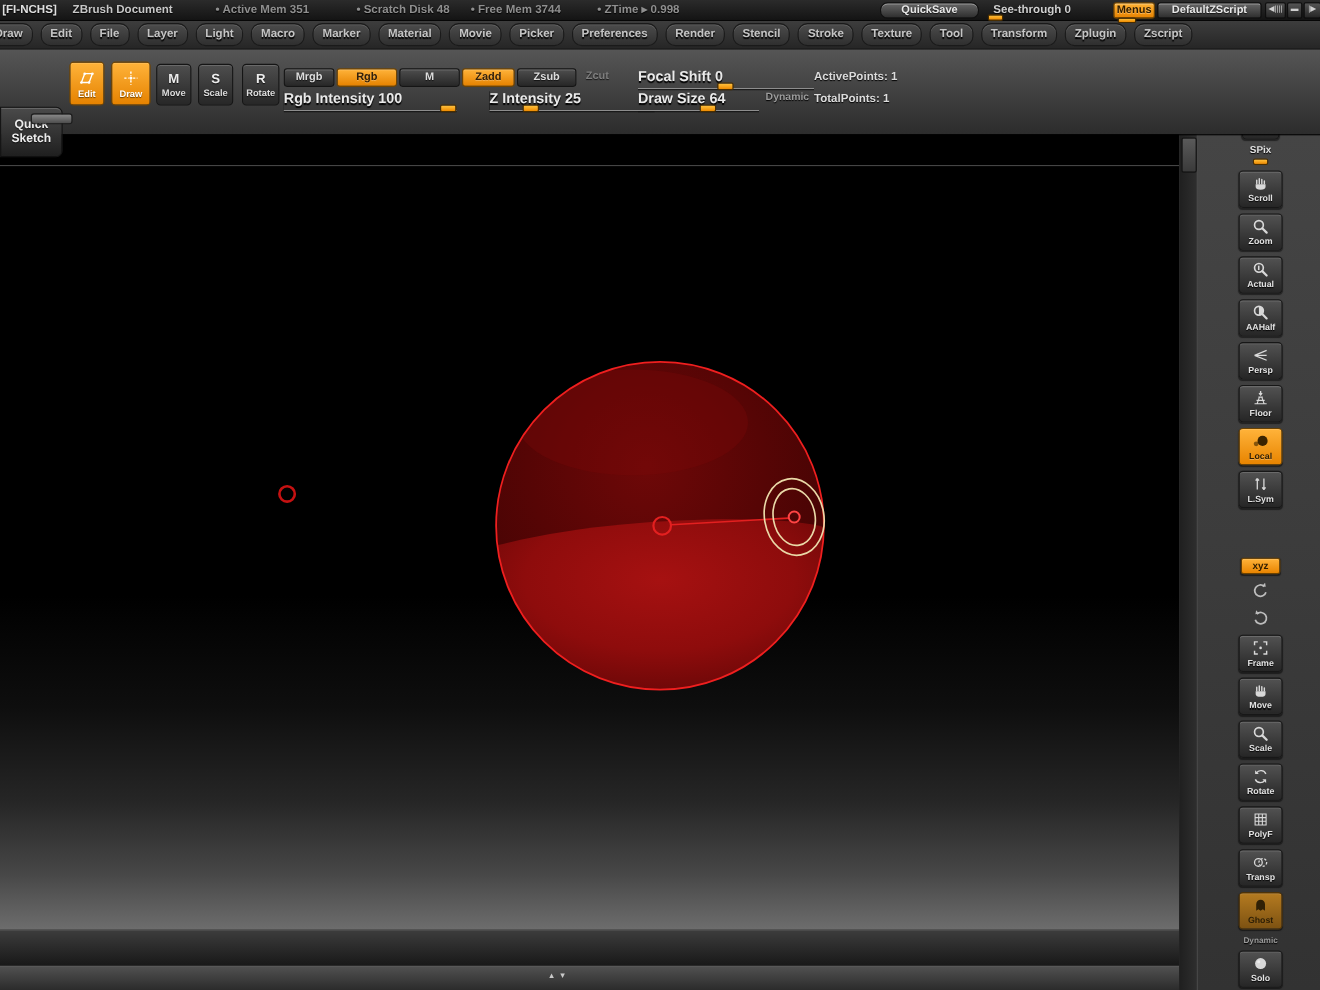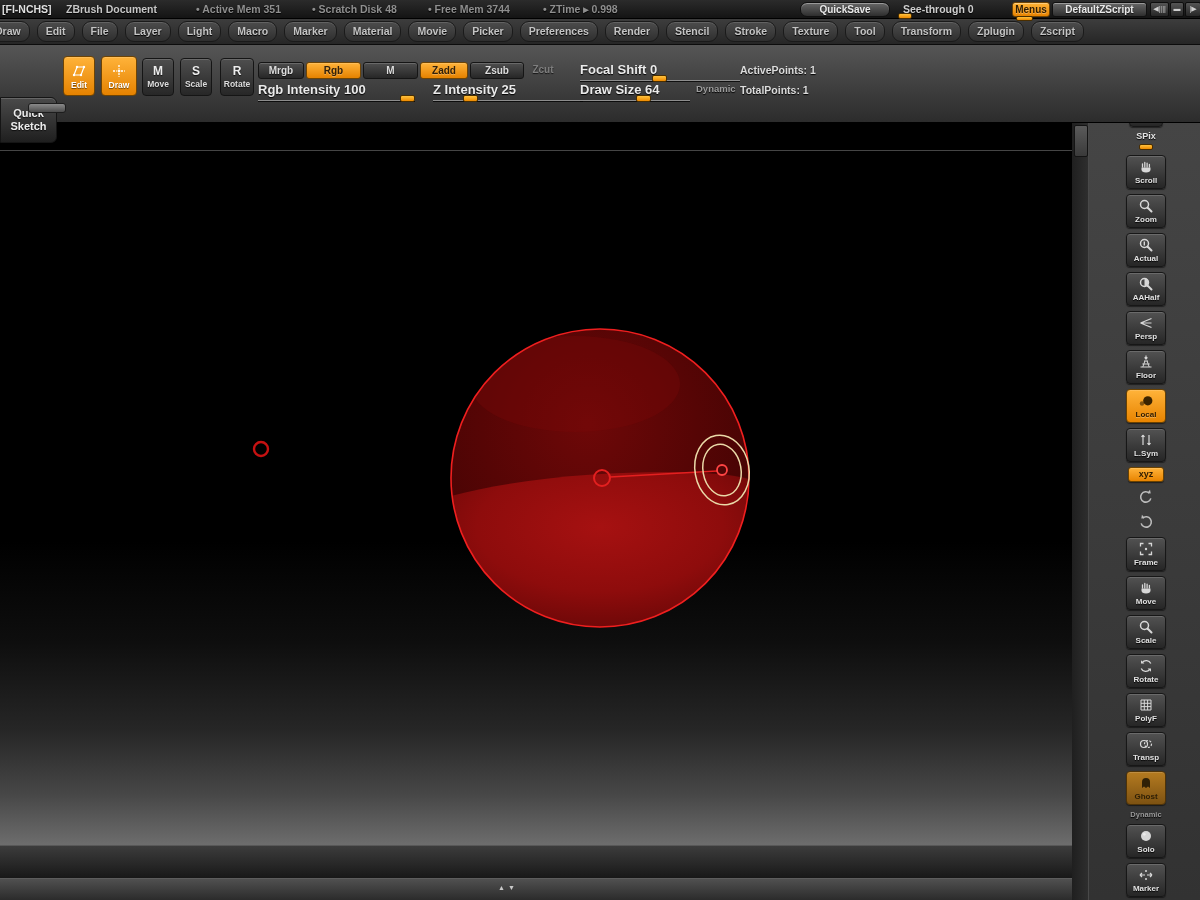--- a/index.html
+++ b/index.html
@@ -87,21 +87,21 @@
   .tlab{font-size:8px;font-weight:bold;color:#e2e2e2;text-shadow:0 1px 1px #000;line-height:9px;}
   .state-bpr{width:34px;min-height:24px;}
   .state-bpr .tlab{font-size:9px;}
   .state-selected{background:linear-gradient(#ffb33a,#e88400);border-color:#6b4200;}
   .state-selected .tlab{color:#2e1c00;text-shadow:0 1px 0 rgba(255,255,255,.3);}
   .state-selected .ic{color:#3a2300;}
   .state-ghost-selected{background:linear-gradient(#b57b20,#7d5212);border-color:#4f3307;}
   .state-ghost-selected .tlab{color:#2f2006;text-shadow:none;}
   .state-ghost-selected .ic{color:#2f2006;}
   .state-orange-pill{width:36px;padding:2px 0;background:linear-gradient(#ffb33a,#e88400);
-      border:1px solid #6b4200;border-radius:3px;}
+      border:1px solid #6b4200;border-radius:3px;margin-top:40px;}
   .state-orange-pill .tlab{color:#2e1c00;font-size:9px;text-shadow:none;}
   .state-bare{background:none;border:none;box-shadow:none;padding:1px 0;}
   .state-bare .ic{width:18px;height:18px;color:#bdbdbd;}
   .state-slider{background:none;border:none;box-shadow:none;padding:0;}
   .state-slider .tlab{font-size:9px;}
   .state-tiny-label{background:none;border:none;box-shadow:none;padding:0;cursor:default;}
   .state-tiny-label .tlab{font-size:7.5px;color:#9a9a9a;text-shadow:0 1px 1px #000;}
   .mini-handle{width:12px;height:4px;margin-top:2px;background:linear-gradient(#ffc23e,#ee8a00);
       border:1px solid #4a2e00;border-radius:2px;}
   #symdefs{position:absolute;width:0;height:0;overflow:hidden;}
@@ -190,21 +190,21 @@
     <circle cx="8" cy="8" r="1.4" fill="currentColor"></circle>
   </symbol>
 </svg>
 
 <div id="root">
 
   <div id="titlebar">
     <span class="t doc-tag">[FI-NCHS]</span>
     <span class="t doc-name">ZBrush Document</span>
     <span class="t stat" style="left:196px">• Active Mem 351</span>
-    <span class="t stat" style="left:312px">• Scratch Disk 48</span>
+    <span class="t stat" style="left:324px">• Scratch Disk 48</span>
     <span class="t stat" style="left:428px">• Free Mem 3744</span>
     <span class="t stat" style="left:543px">• ZTime ▸ 0.998</span>
     <div class="pill" style="left:800px;width:88px">QuickSave</div>
     <span class="t" style="left:903px;color:#cfcfcf">See-through 0</span>
     <div class="orange-handle" style="left:898px;top:13px;width:12px;height:4px"></div>
     <div class="pill orange" style="left:1012px;width:36px">Menus</div>
     <div class="orange-handle" style="left:1016px;top:16px;width:15px;height:3px"></div>
     <div class="pill" style="left:1052px;width:93px;border-radius:3px">DefaultZScript</div>
     <div class="winbtn" style="left:1150px;width:17px">◀||||</div>
     <div class="winbtn" style="left:1170px;width:12px">▬</div>
@@ -265,21 +265,21 @@
     <div class="btn orange" style="left:306px;top:18px;width:53px;height:15px">Rgb</div>
     <div class="btn" style="left:363px;top:18px;width:53px;height:15px">M</div>
     <div class="btn orange" style="left:420px;top:18px;width:46px;height:15px">Zadd</div>
     <div class="btn" style="left:470px;top:18px;width:52px;height:15px">Zsub</div>
     <div class="btn dim" style="left:526px;top:18px;width:34px;height:15px">Zcut</div>
 
     <div class="slider" style="left:258px;top:38px;width:157px">
       <span class="slab">Rgb Intensity 100</span>
       <div class="shandle orange-handle" style="left:142px"></div>
     </div>
-    <div class="slider" style="left:433px;top:38px;width:150px">
+    <div class="slider" style="left:445px;top:38px;width:150px">
       <span class="slab">Z Intensity 25</span>
       <div class="shandle orange-handle" style="left:30px"></div>
     </div>
     <div class="slider" style="left:580px;top:18px;width:160px">
       <span class="slab">Focal Shift 0</span>
       <div class="shandle orange-handle" style="left:72px"></div>
     </div>
     <div class="slider" style="left:580px;top:38px;width:110px">
       <span class="slab">Draw Size 64</span>
       <div class="shandle orange-handle" style="left:56px"></div>

